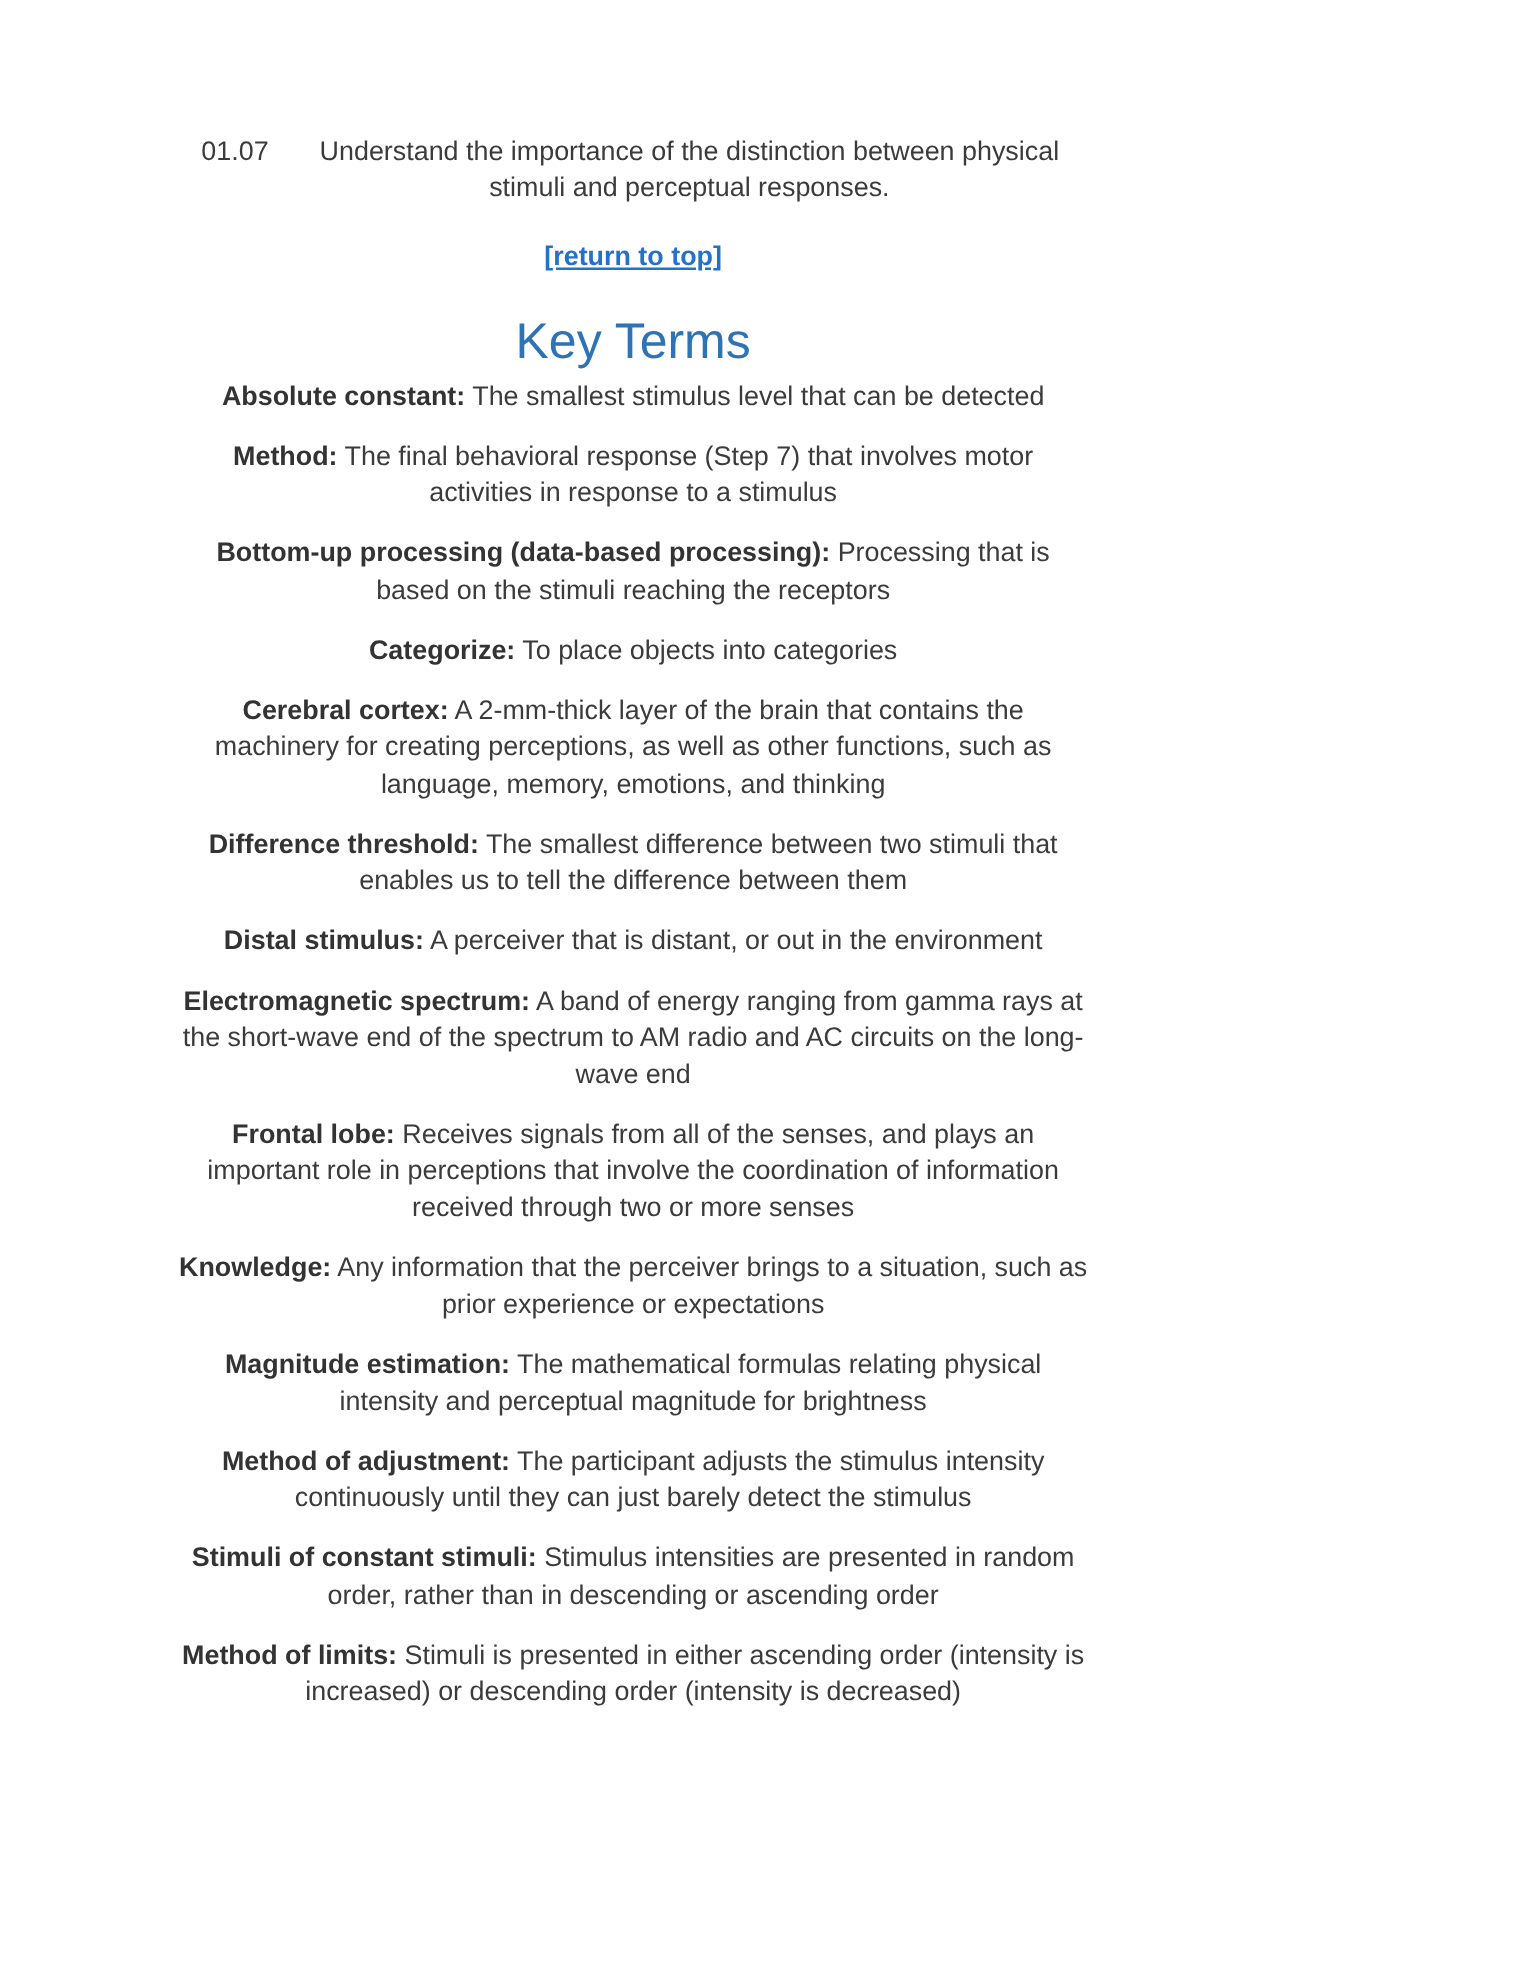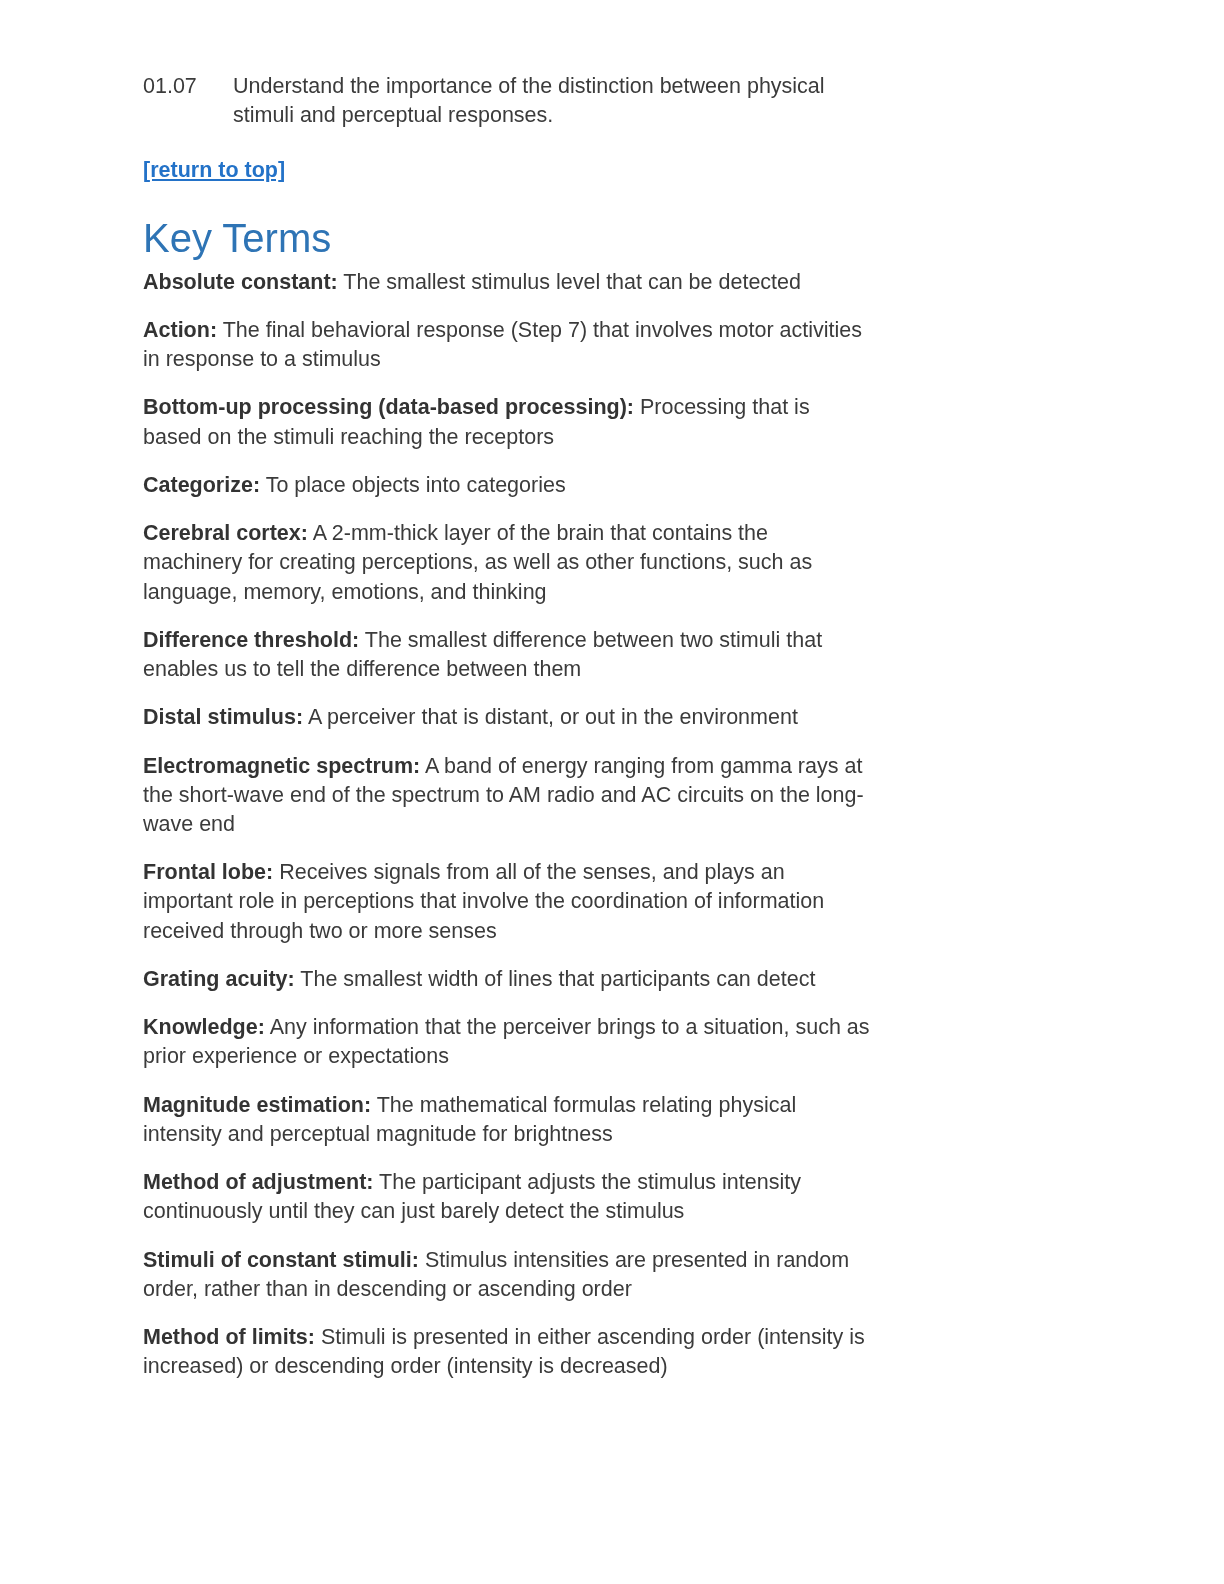--- a/index.html
+++ b/index.html
@@ -14,23 +14,24 @@
     background:#ffffff;
   }
   body{
     font-family:"Liberation Sans","DejaVu Sans",sans-serif;
     color:var(--body-color);
     width:1224px;
     min-height:1584px;
     box-sizing:border-box;
   }
   .page{
-    padding:72px 142px 60px 143px;
+    padding:107px 142px 60px 143px;
     box-sizing:border-box;
     width:1012px;
+    text-align:center;
   }
   .doc-text{
     font-size:21.5px;
     line-height:1.36;
   }
   .intro-item{
     display:flex;
     margin:0 0 26px 0;
   }
   .intro-number{
@@ -71,29 +72,28 @@
     <span class="intro-number">01.07</span>
     <span class="intro-text">Understand the importance of the distinction between physical stimuli and perceptual responses.</span>
   </div>
 
   <a class="return-link">[return to top]</a>
 
   <h1 class="key-terms">Key Terms</h1>
 
   <div>
       <p class="term"><strong>Absolute constant:</strong><span> The smallest stimulus level that can be detected</span></p>
-      <p class="term"><strong>Action:</strong><span> The final behavioral response (Step 7) that involves motor activities in response to a stimulus</span></p>
+      <p class="term"><strong>Method:</strong><span> The final behavioral response (Step 7) that involves motor activities in response to a stimulus</span></p>
       <p class="term"><strong>Bottom-up processing (data-based processing):</strong><span> Processing that is based on the stimuli reaching the receptors</span></p>
       <p class="term"><strong>Categorize:</strong><span> To place objects into categories</span></p>
       <p class="term"><strong>Cerebral cortex:</strong><span> A 2-mm-thick layer of the brain that contains the machinery for creating perceptions, as well as other functions, such as language, memory, emotions, and thinking</span></p>
       <p class="term"><strong>Difference threshold:</strong><span> The smallest difference between two stimuli that enables us to tell the difference between them</span></p>
       <p class="term"><strong>Distal stimulus:</strong><span> A perceiver that is distant, or out in the environment</span></p>
       <p class="term"><strong>Electromagnetic spectrum:</strong><span> A band of energy ranging from gamma rays at the short-wave end of the spectrum to AM radio and AC circuits on the long-wave end</span></p>
       <p class="term"><strong>Frontal lobe:</strong><span> Receives signals from all of the senses, and plays an important role in perceptions that involve the coordination of information received through two or more senses</span></p>
-      <p class="term"><strong>Grating acuity:</strong><span> The smallest width of lines that participants can detect</span></p>
       <p class="term"><strong>Knowledge:</strong><span> Any information that the perceiver brings to a situation, such as prior experience or expectations</span></p>
       <p class="term"><strong>Magnitude estimation:</strong><span> The mathematical formulas relating physical intensity and perceptual magnitude for brightness</span></p>
       <p class="term"><strong>Method of adjustment:</strong><span> The participant adjusts the stimulus intensity continuously until they can just barely detect the stimulus</span></p>
       <p class="term"><strong>Stimuli of constant stimuli:</strong><span> Stimulus intensities are presented in random order, rather than in descending or ascending order</span></p>
       <p class="term"><strong>Method of limits:</strong><span> Stimuli is presented in either ascending order (intensity is increased) or descending order (intensity is decreased)</span></p>
     </div>
 
 </div>
 
 </body></html>

